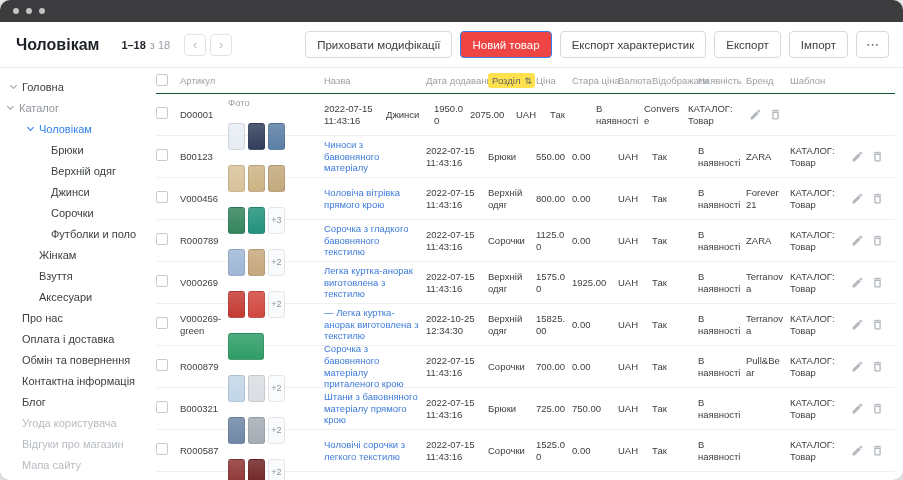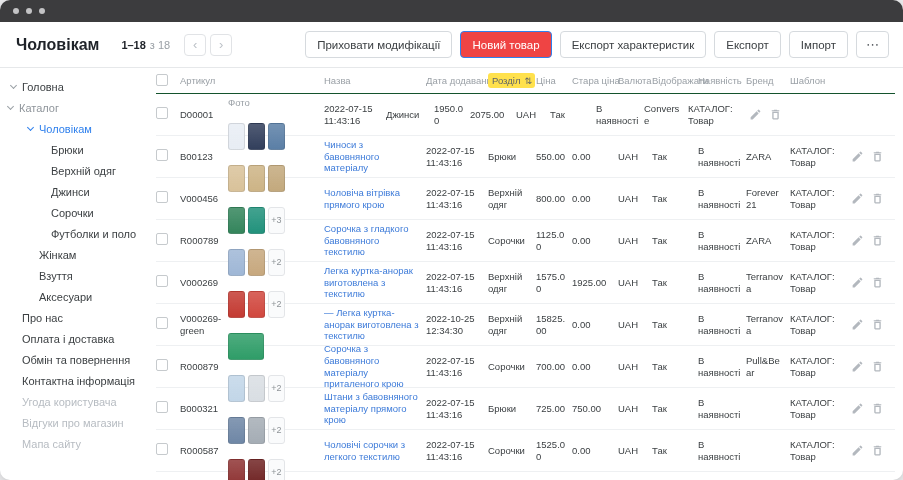--- a/index.html
+++ b/index.html
@@ -160,20 +160,24 @@
           <span>Оплата і доставка</span>
         </div>
         <div class="nav-item lvl0">
           <span class="chev hidden"></span>
           <span>Обмін та повернення</span>
         </div>
         <div class="nav-item lvl0">
           <span class="chev hidden"></span>
           <span>Контактна інформація</span>
         </div>
+        <div class="nav-item lvl0">
+          <span class="chev hidden"></span>
+          <span>Блог</span>
+        </div>
         <div class="nav-item lvl0 muted">
           <span class="chev hidden"></span>
           <span>Угода користувача</span>
         </div>
         <div class="nav-item lvl0 muted">
           <span class="chev hidden"></span>
           <span>Відгуки про магазин</span>
         </div>
         <div class="nav-item lvl0 muted">
           <span class="chev hidden"></span>

